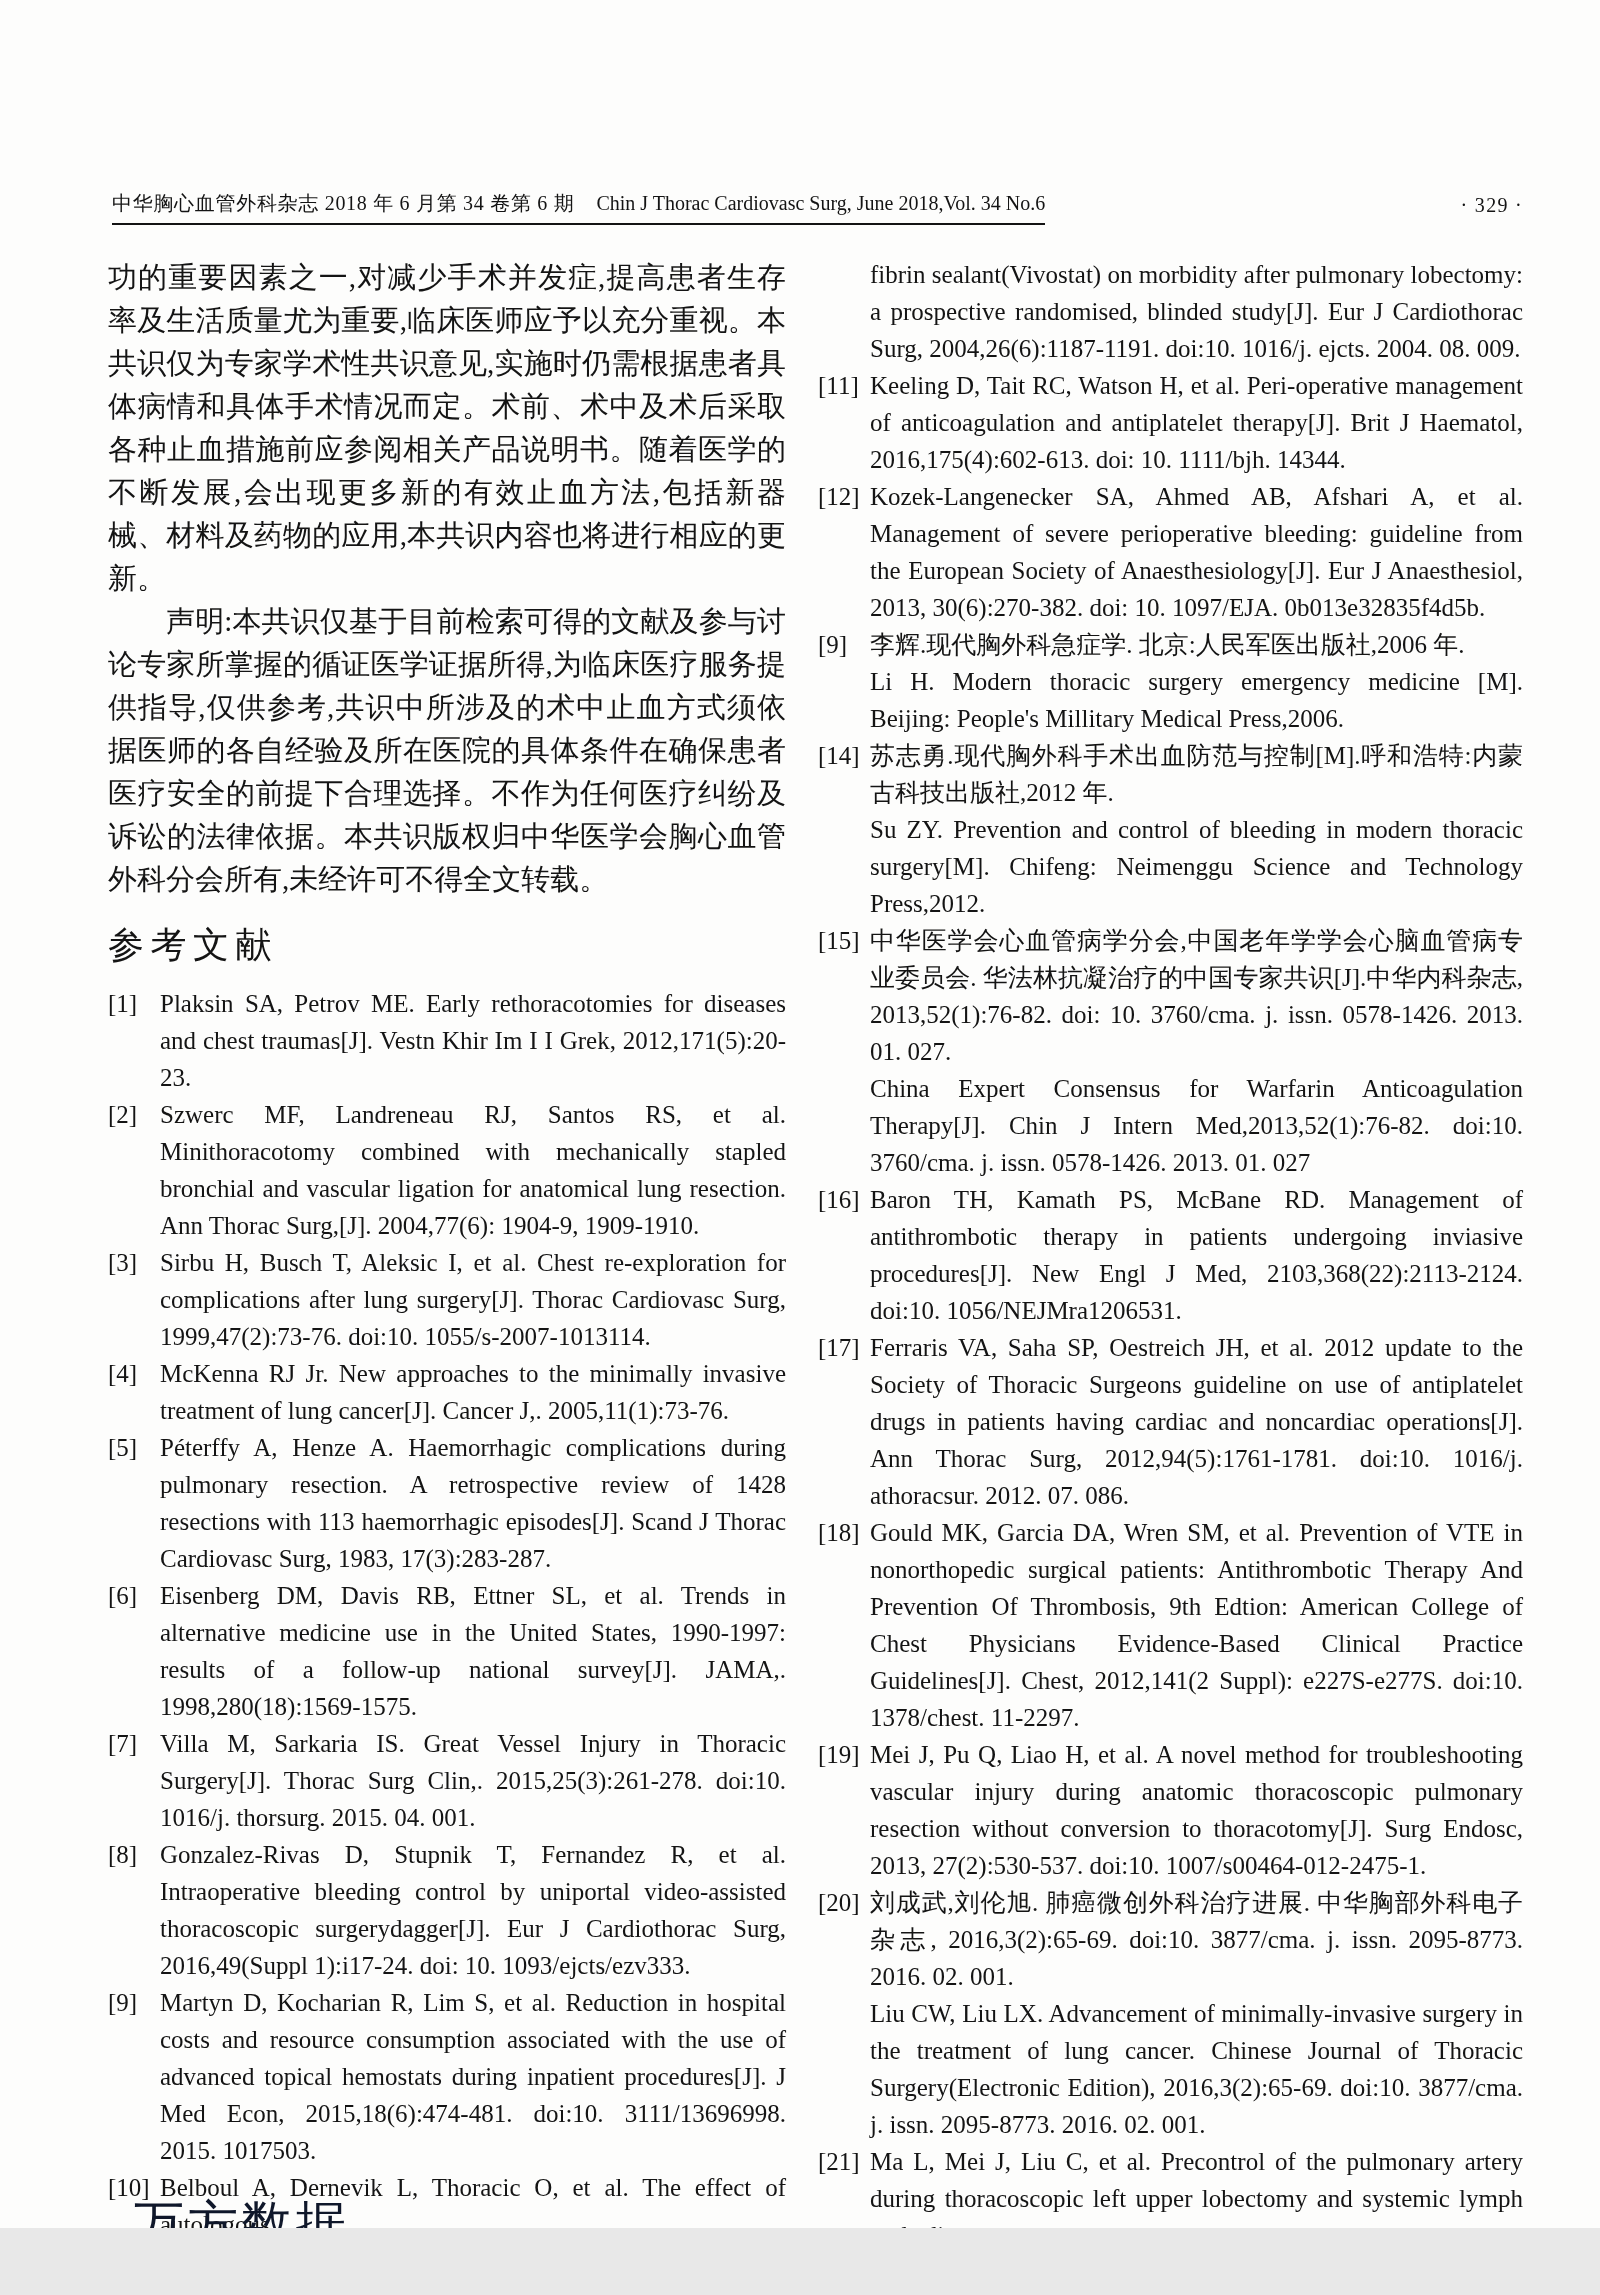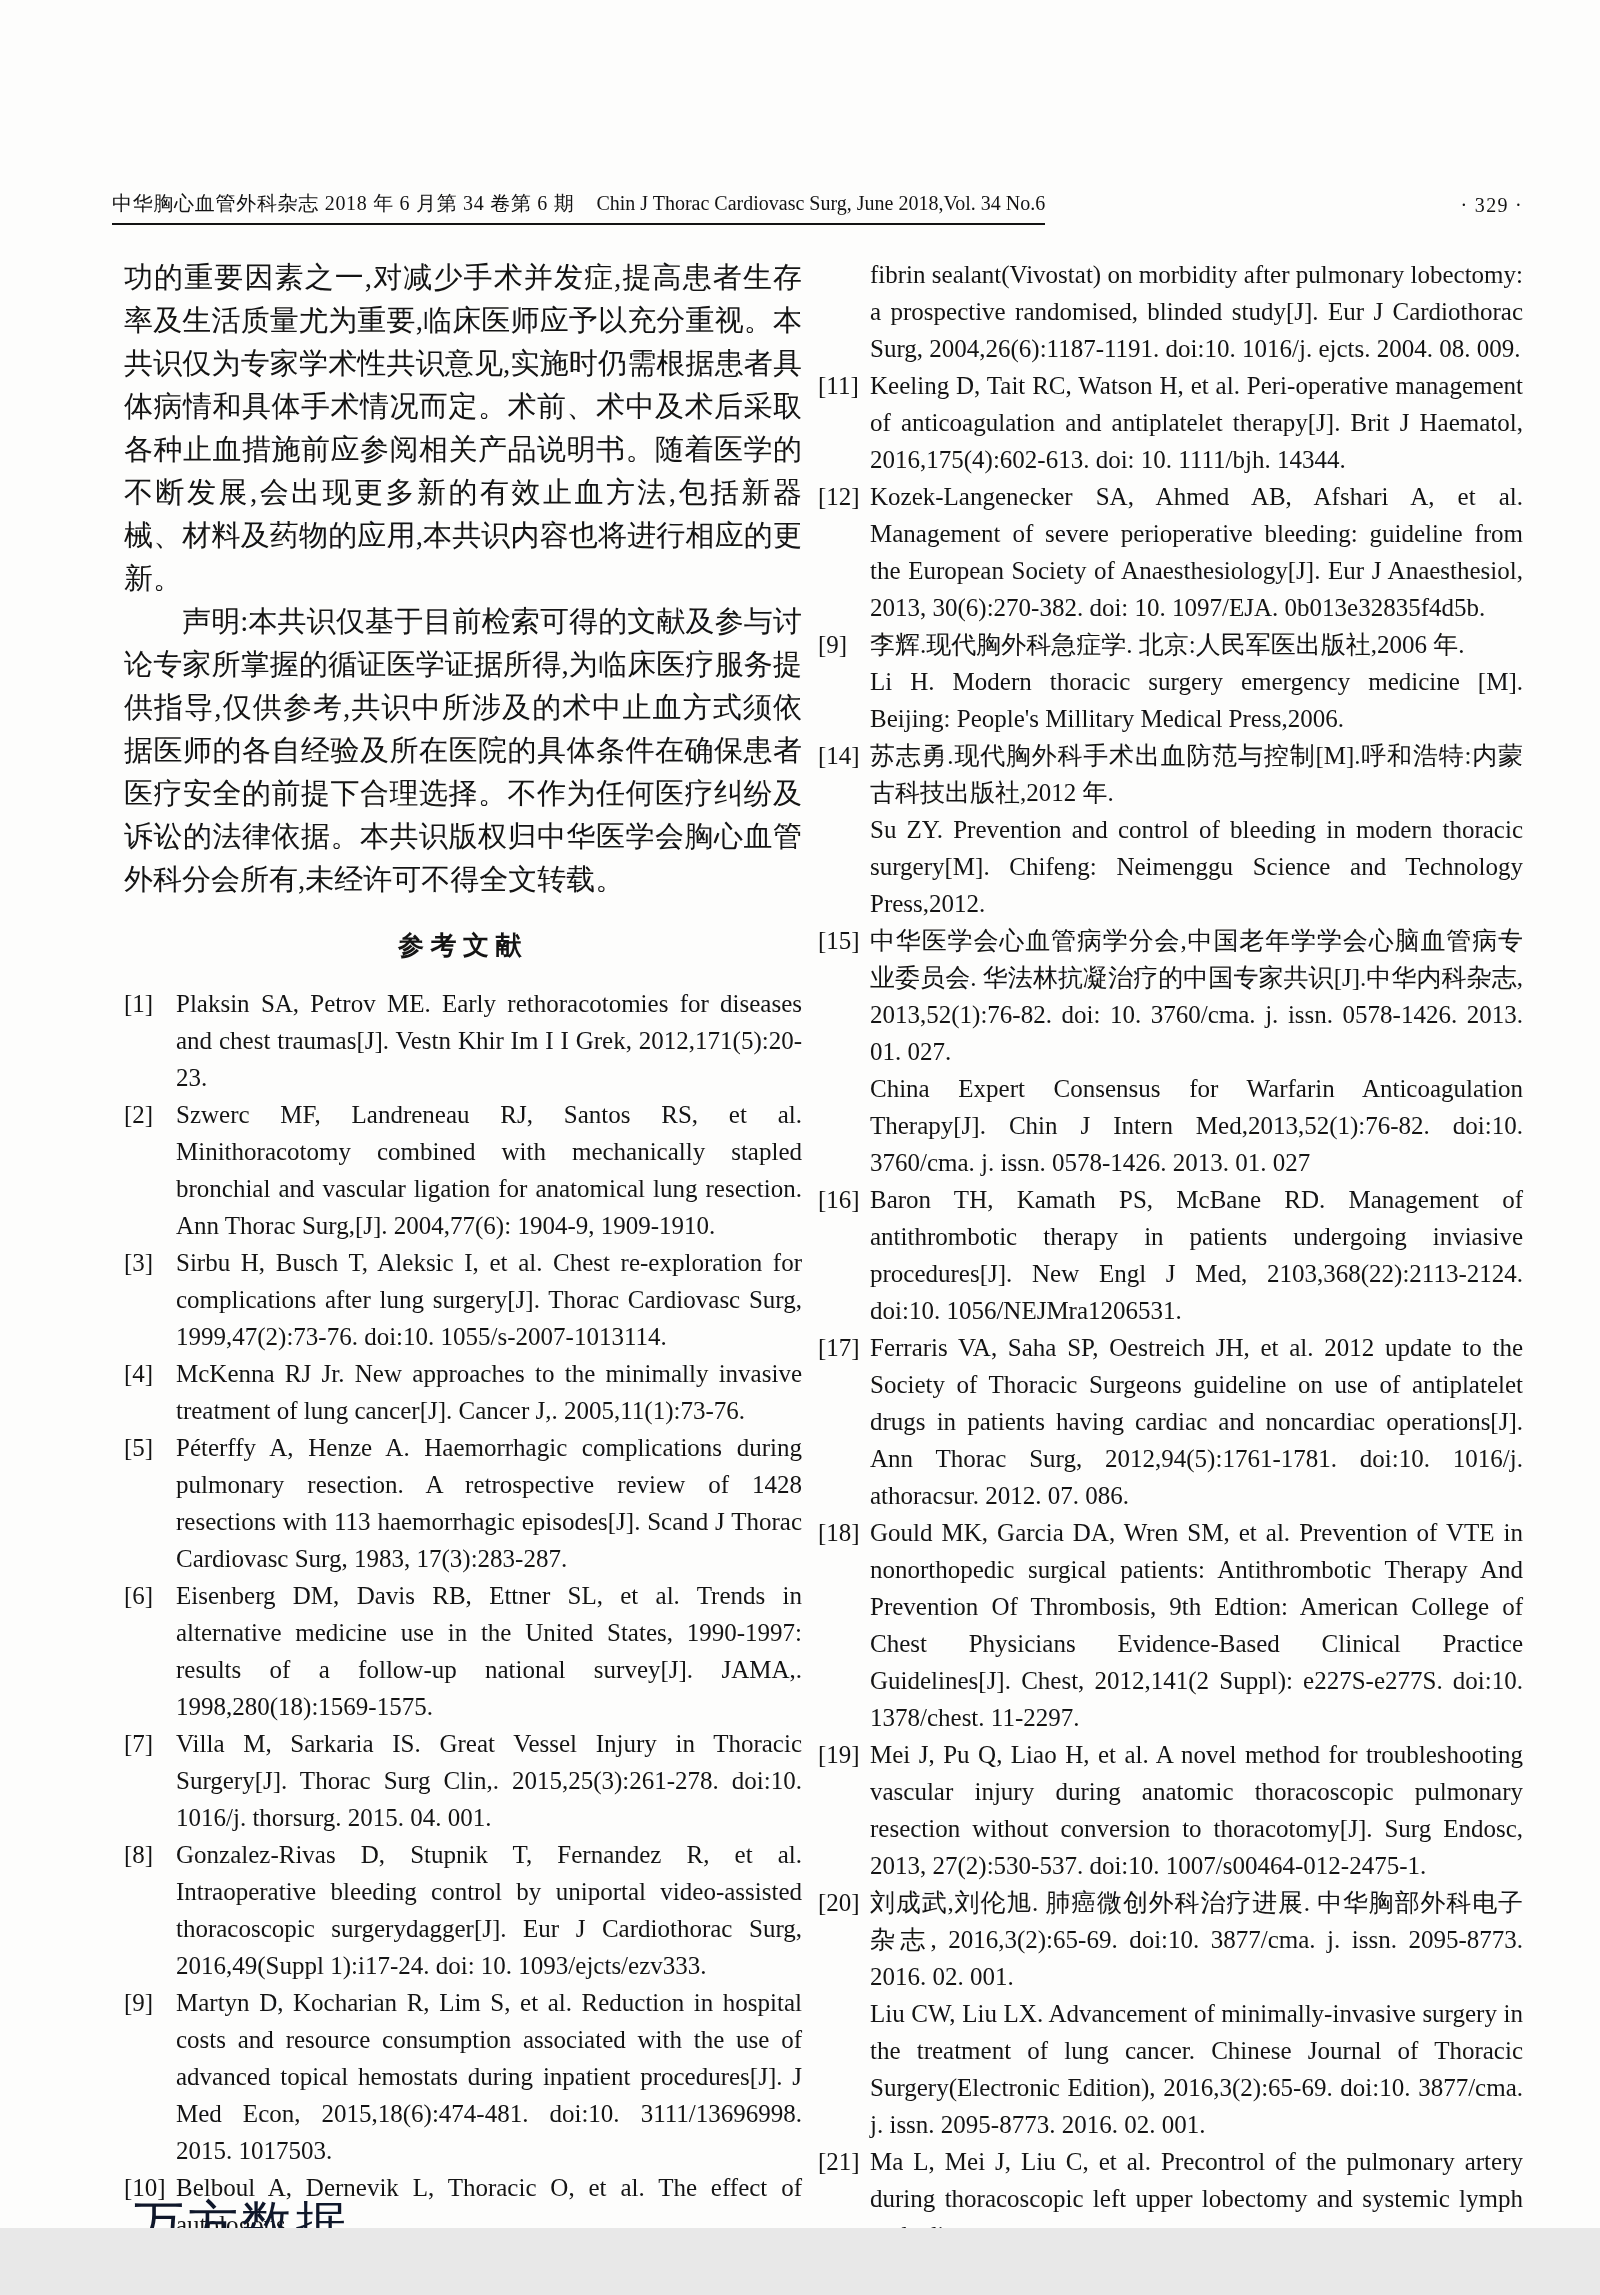--- a/index.html
+++ b/index.html
@@ -36,33 +36,32 @@
     margin-left: auto;
     padding-bottom: 5.9px;
     letter-spacing: 1.3px;
   }
   
   .col {
     position: absolute;
     top: 256px;
     text-align: justify;
   }
-  .col-left  { left: 124px;  width: 678px; }
+  .col-left  { left: 108px;  width: 678px; }
   .col-right { left: 818px; width: 705px; }
   .zh-para {
     font-size: 29px;
     line-height: 43px;
     margin: 0;
     text-justify: inter-ideograph;
   }
   .zh-para.indent { text-indent: 2em; }
   .refs-heading {
-    font-size: 26px;
-    font-weight: bold;
-    text-align: center;
+    font-size: 36px;
+    font-weight: normal;
     letter-spacing: 6.5px;
     margin: 25px 0 19.6px 0;
     line-height: 39px;
   }
   .refs { font-size: 25px; line-height: 37px; }
   .ref {
     position: relative;
     margin: 0;
     padding-left: 52px;
   }

